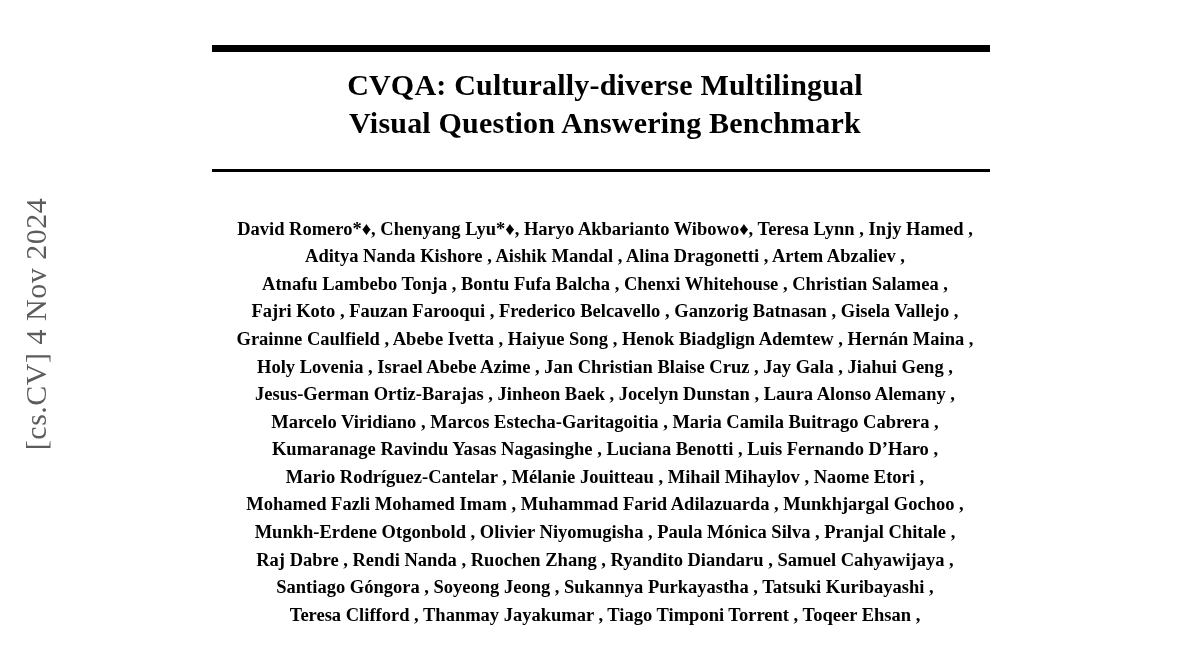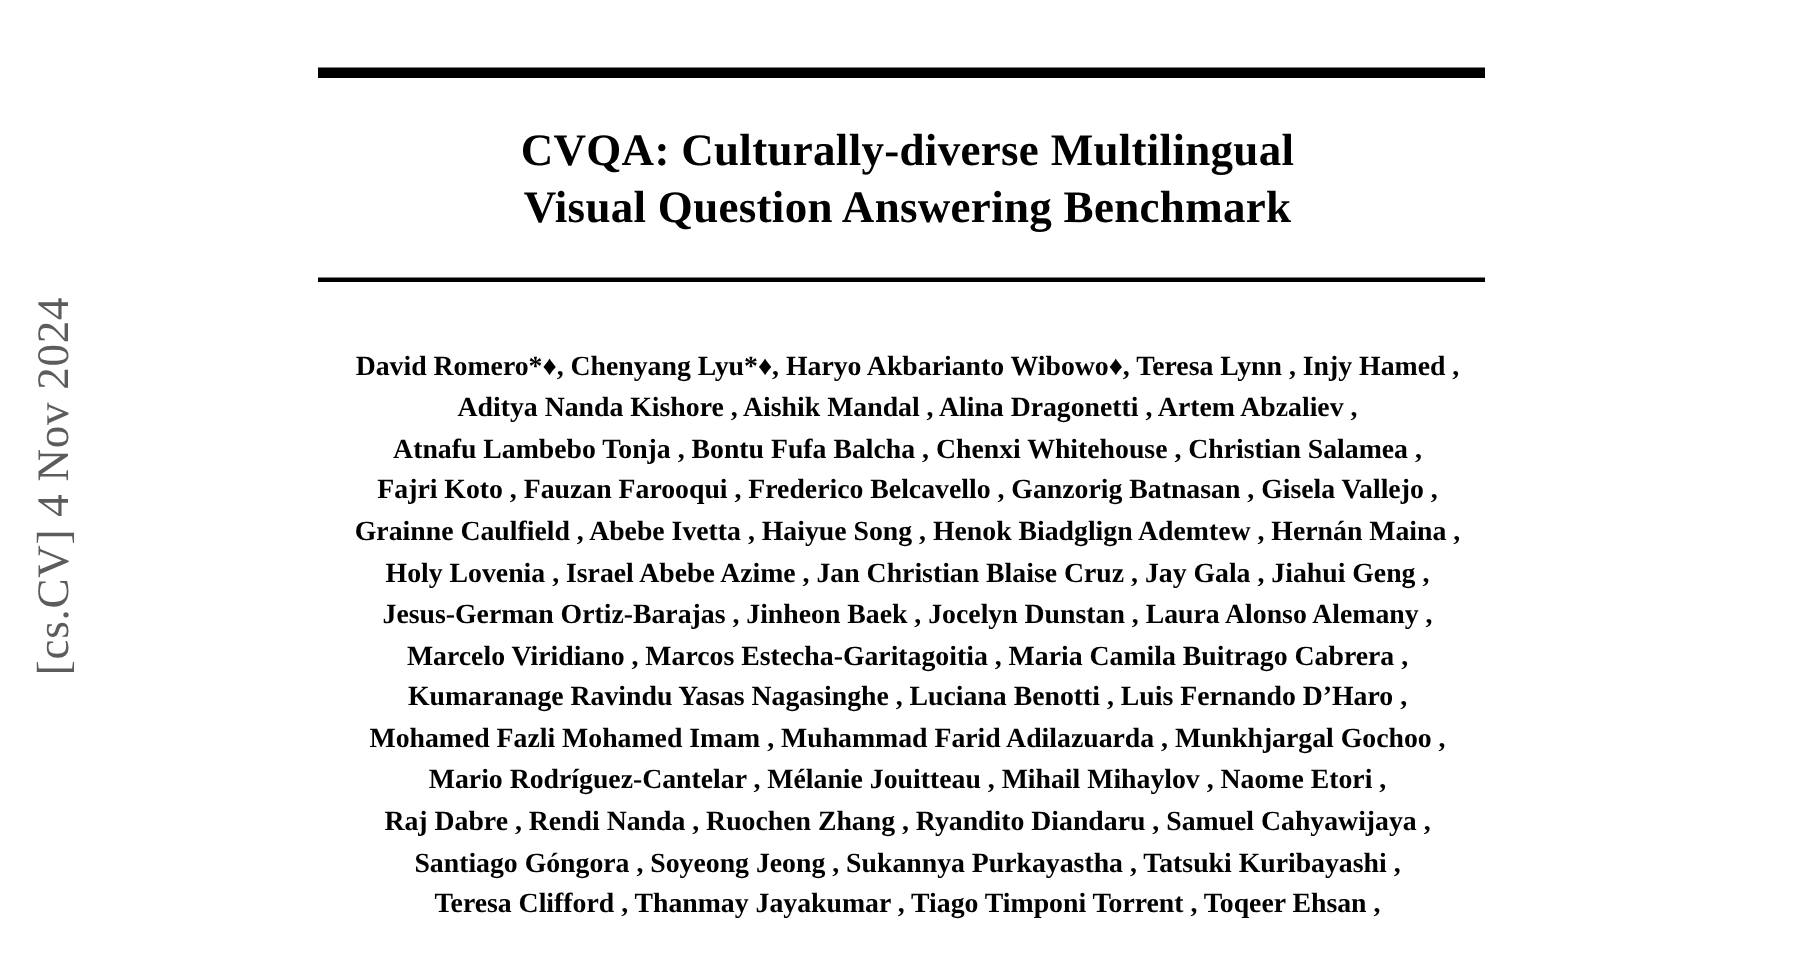--- a/index.html
+++ b/index.html
@@ -48,21 +48,21 @@
 
   .rule-top {
     margin-top: 45px;
     height: 7px;
     background: #000000;
     width: 778px;
     margin-left: 32px;
   }
 
   .title {
-    margin-top: 30px;
+    margin-top: 14px;
     text-align: center;
     font-family: "Liberation Serif", serif;
     font-weight: bold;
     font-size: 30px;
     line-height: 1.28;
     letter-spacing: 0.2px;
     padding: 0 40px;
   }
   .title .line {
     display: block;
@@ -111,21 +111,22 @@
   <div class="authors">
     <span class="aline">David Romero*♦, Chenyang Lyu*♦, Haryo Akbarianto Wibowo♦, Teresa Lynn , Injy Hamed ,</span>
     <span class="aline">Aditya Nanda Kishore , Aishik Mandal , Alina Dragonetti , Artem Abzaliev ,</span>
     <span class="aline">Atnafu Lambebo Tonja , Bontu Fufa Balcha , Chenxi Whitehouse , Christian Salamea ,</span>
     <span class="aline">Fajri Koto , Fauzan Farooqui , Frederico Belcavello , Ganzorig Batnasan , Gisela Vallejo ,</span>
     <span class="aline">Grainne Caulfield , Abebe Ivetta , Haiyue Song , Henok Biadglign Ademtew , Hernán Maina ,</span>
     <span class="aline">Holy Lovenia , Israel Abebe Azime , Jan Christian Blaise Cruz , Jay Gala , Jiahui Geng ,</span>
     <span class="aline">Jesus-German Ortiz-Barajas , Jinheon Baek , Jocelyn Dunstan , Laura Alonso Alemany ,</span>
     <span class="aline">Marcelo Viridiano , Marcos Estecha-Garitagoitia , Maria Camila Buitrago Cabrera ,</span>
     <span class="aline">Kumaranage Ravindu Yasas Nagasinghe , Luciana Benotti , Luis Fernando D’Haro ,</span>
+    <span class="aline">Mario Rodríguez-Cantelar , Mélanie Jouitteau , Mihail Mihaylov , Naome Etori ,</span>
     <span class="aline">Mohamed Fazli Mohamed Imam , Muhammad Farid Adilazuarda , Munkhjargal Gochoo ,</span>
-    <span class="aline">Mario Rodríguez-Cantelar , Mélanie Jouitteau , Mihail Mihaylov , Naome Etori ,</span>
+    <span class="aline">Munkh-Erdene Otgonbold , Olivier Niyomugisha , Paula Mónica Silva , Pranjal Chitale ,</span>
     <span class="aline">Raj Dabre , Rendi Nanda , Ruochen Zhang , Ryandito Diandaru , Samuel Cahyawijaya ,</span>
     <span class="aline">Santiago Góngora , Soyeong Jeong , Sukannya Purkayastha , Tatsuki Kuribayashi ,</span>
     <span class="aline">Teresa Clifford , Thanmay Jayakumar , Tiago Timponi Torrent , Toqeer Ehsan ,</span>
 
   </div>
 
 </div>
 
 </body></html>

